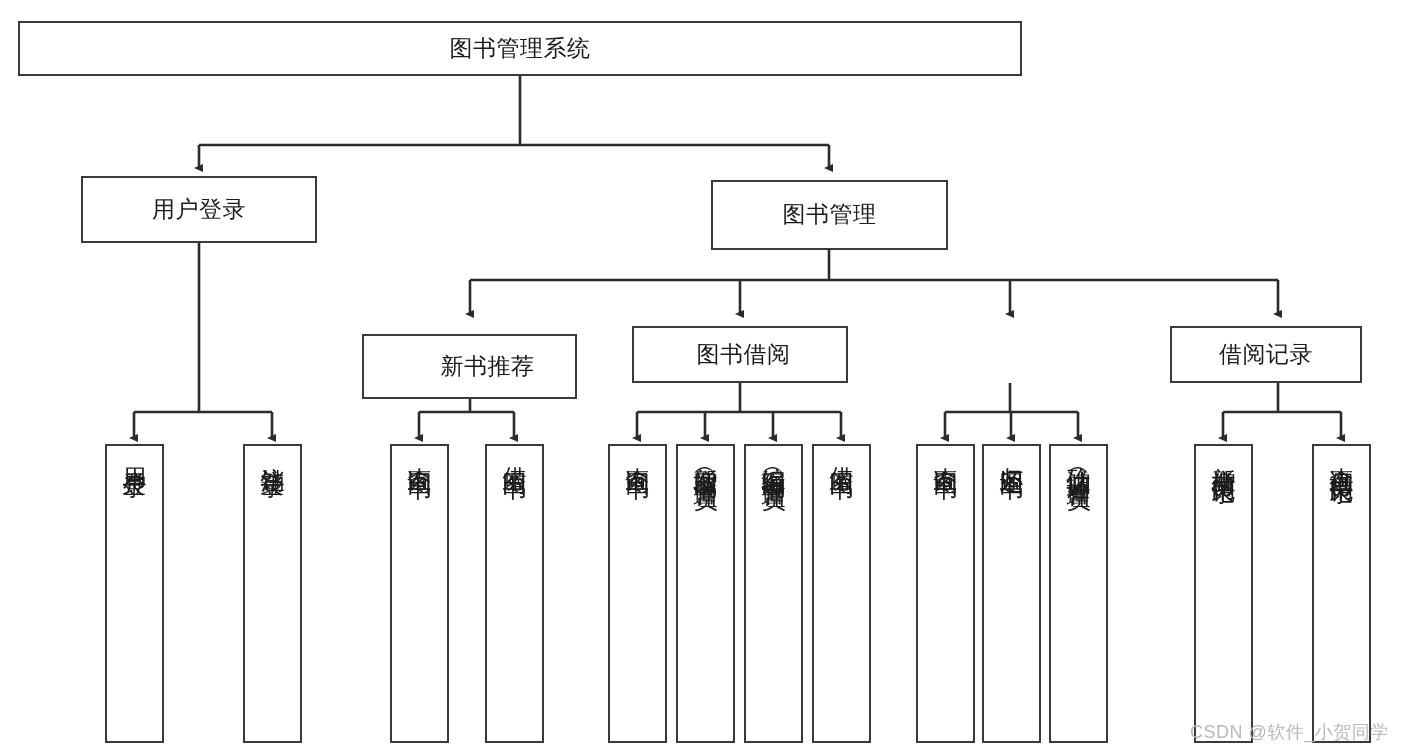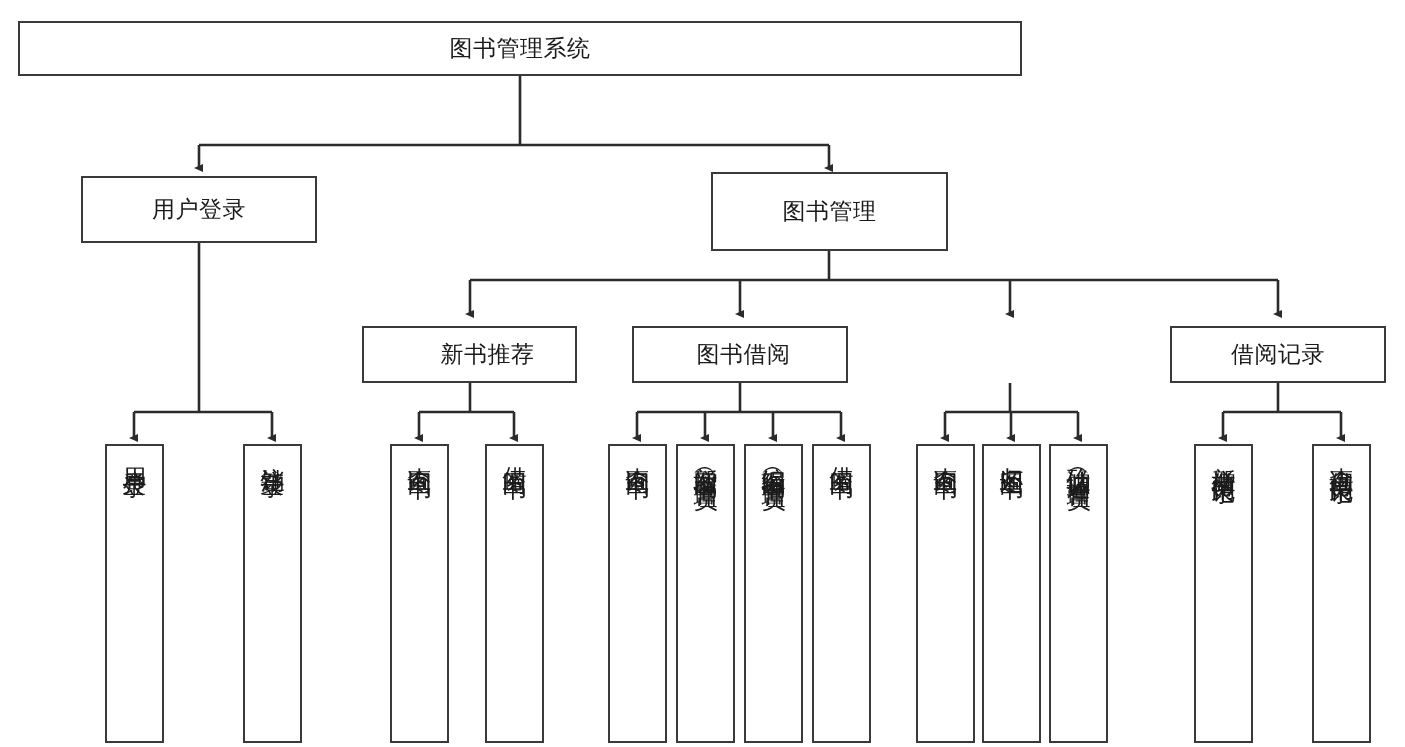--- a/index.html
+++ b/index.html
@@ -128,34 +128,34 @@
   </svg>
 
   <div class="node root horiz" style="left:18px; top:13px; width:1004px; height:55px;">
     <span class="label">图书管理系统</span>
   </div>
 
   <div class="node horiz" style="left:81px; top:168px; width:236px; height:67px;">
     <span class="label">用户登录</span>
   </div>
 
-  <div class="node horiz" style="left:711px; top:164px; width:237px; height:79px;">
+  <div class="node horiz" style="left:711px; top:172px; width:237px; height:70px;">
     <span class="label">图书管理</span>
   </div>
 
-  <div class="node horiz" style="left:362px; top:318px; width:215px; height:57px;padding-left:36px;">
+  <div class="node horiz" style="left:362px; top:326px; width:215px; height:65px;padding-left:36px;">
     <span class="label">新书推荐</span>
   </div>
 
   <div class="node horiz" style="left:632px; top:318px; width:216px; height:57px;padding-left:7px;">
     <span class="label">图书借阅</span>
   </div>
 
 
-  <div class="node horiz" style="left:1170px; top:318px; width:216px; height:57px;">
+  <div class="node horiz" style="left:1170px; top:318px; width:192px; height:57px;">
     <span class="label">借阅记录</span>
   </div>
 
   <div class="node vert" style="left:105px; top:436px; width:59px; height:299px;">
     <span class="label">用户登录</span>
   </div>
 
   <div class="node vert" style="left:243px; top:436px; width:59px; height:299px;">
     <span class="label">注销登录</span>
   </div>
@@ -197,14 +197,15 @@
   </div>
 
   <div class="node vert" style="left:1194px; top:436px; width:59px; height:299px;">
     <span class="label">新增借阅记录</span>
   </div>
 
   <div class="node vert" style="left:1312px; top:436px; width:59px; height:299px;">
     <span class="label">查询借阅记录</span>
   </div>
 
+  <div class="watermark">CSDN @软件_小贺同学</div>
 
 </div>
 
 </body></html>

